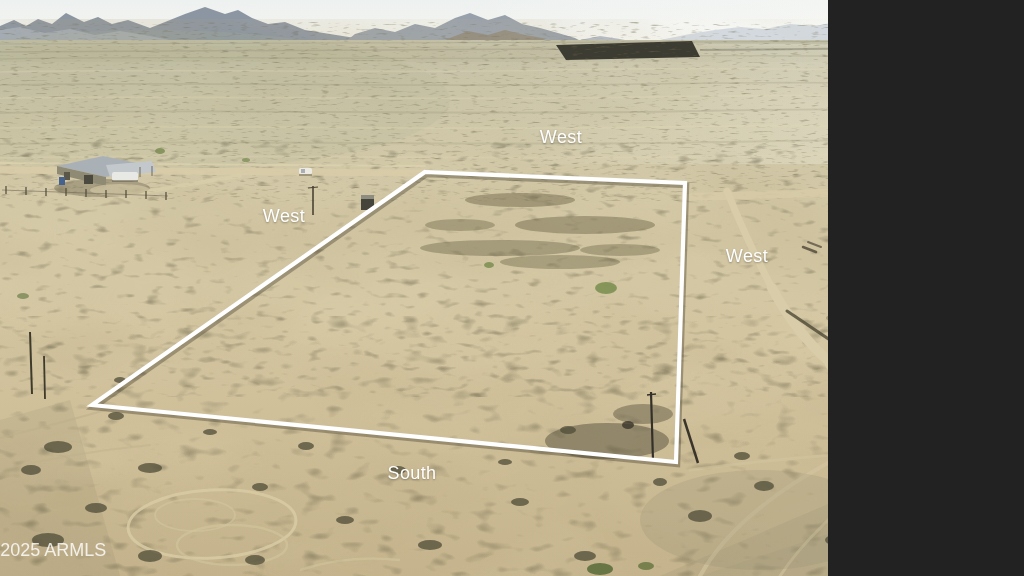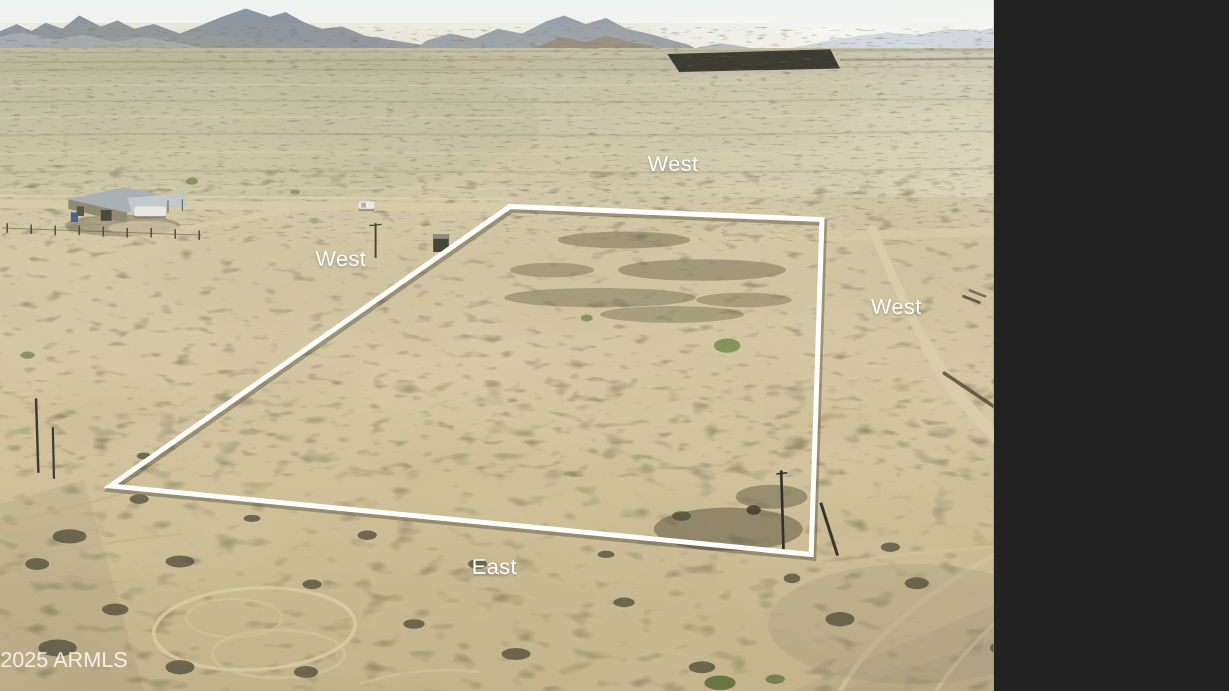--- a/index.html
+++ b/index.html
@@ -291,17 +291,17 @@
 
     <g>
       <polygon points="425,172 685,183 676,462 92,405" fill="none" stroke="rgba(55,50,35,0.35)" stroke-width="5.5" transform="translate(1.5,2.5)"></polygon>
       <polygon points="425,172 685,183 676,462 92,405" fill="none" stroke="#ffffff" stroke-width="4.2" stroke-linejoin="miter"></polygon>
     </g>
   </svg>
 
   <div class="dir-label" style="left:561px;top:137px;">West</div>
   <div class="dir-label" style="left:284px;top:216px;">West</div>
   <div class="dir-label" style="left:747px;top:256px;">West</div>
-  <div class="dir-label" style="left:412px;top:473px;">East</div>
+  <div class="dir-label" style="left:412px;top:473px;">South</div>
 
   <div class="watermark">©2025 ARMLS</div>
 
 </div>
 
 </body></html>

